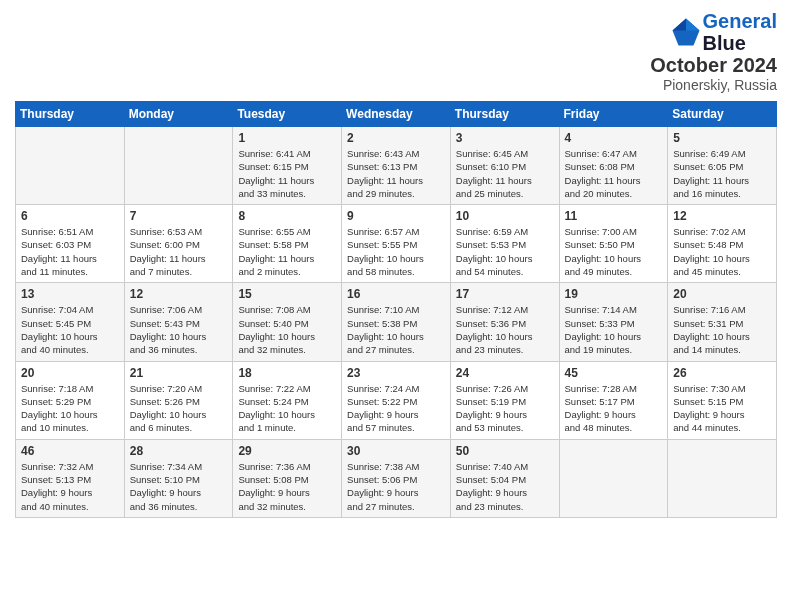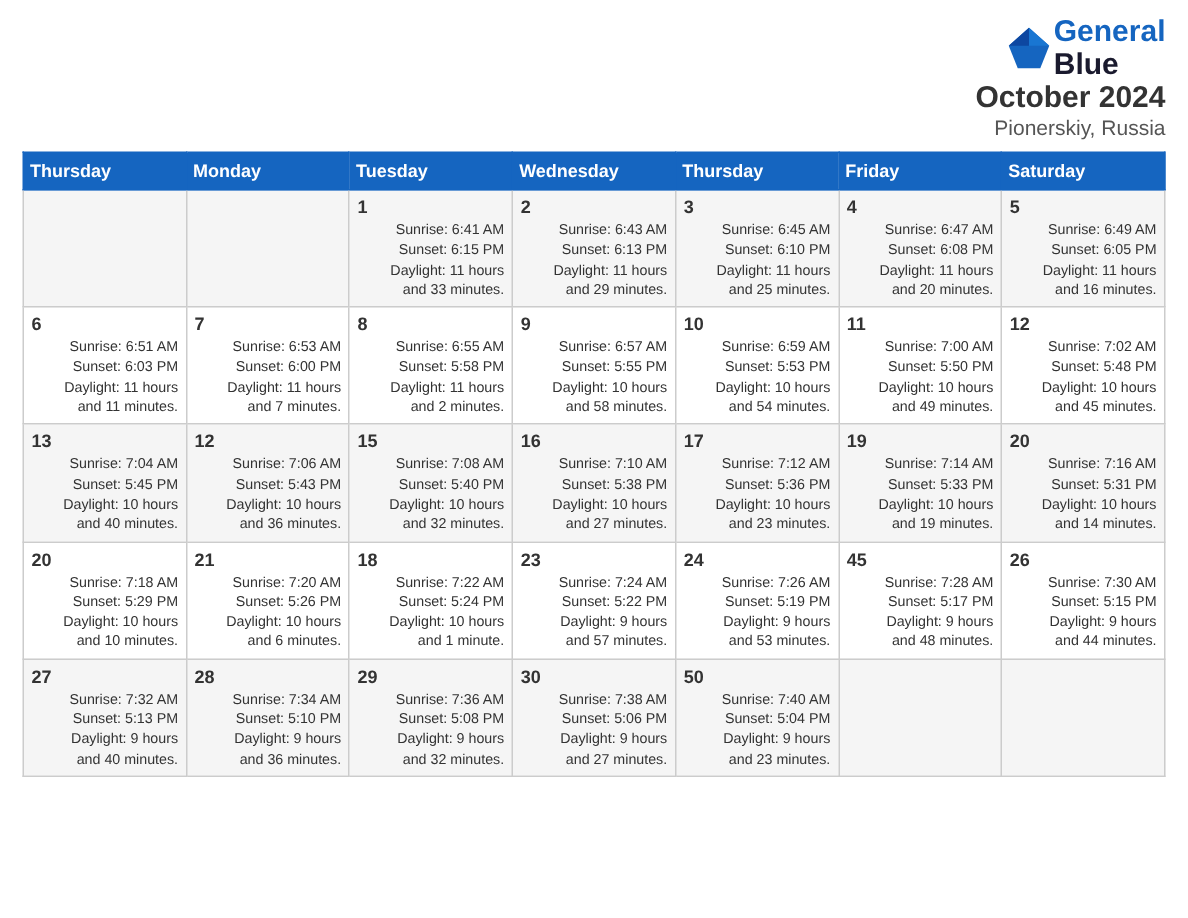--- a/index.html
+++ b/index.html
@@ -73,21 +73,20 @@
     .day-num {
       font-size: 12px;
       font-weight: bold;
       display: block;
       margin-bottom: 2px;
     }
     .day-info {
       font-size: 9.5px;
       line-height: 1.4;
       color: #333;
-      text-align: right;
     }
     .empty-cell {
       background-color: inherit;
     }
   </style>
 </head>
 <body>
 
 <div class="container">
   <div class="header">
@@ -234,21 +233,21 @@
             <span class="day-num">45</span>
             <div class="day-info">Sunrise: 7:28 AM<br>Sunset: 5:17 PM<br>Daylight: 9 hours<br>and 48 minutes.</div>
           </td>
           <td>
             <span class="day-num">26</span>
             <div class="day-info">Sunrise: 7:30 AM<br>Sunset: 5:15 PM<br>Daylight: 9 hours<br>and 44 minutes.</div>
           </td>
         </tr>
         <tr>
           <td>
-            <span class="day-num">27</span>
+            <span class="day-num">46</span>
             <div class="day-info">Sunrise: 7:32 AM<br>Sunset: 5:13 PM<br>Daylight: 9 hours<br>and 40 minutes.</div>
           </td>
           <td>
             <span class="day-num">28</span>
             <div class="day-info">Sunrise: 7:34 AM<br>Sunset: 5:10 PM<br>Daylight: 9 hours<br>and 36 minutes.</div>
           </td>
           <td>
             <span class="day-num">29</span>
             <div class="day-info">Sunrise: 7:36 AM<br>Sunset: 5:08 PM<br>Daylight: 9 hours<br>and 32 minutes.</div>
           </td>

